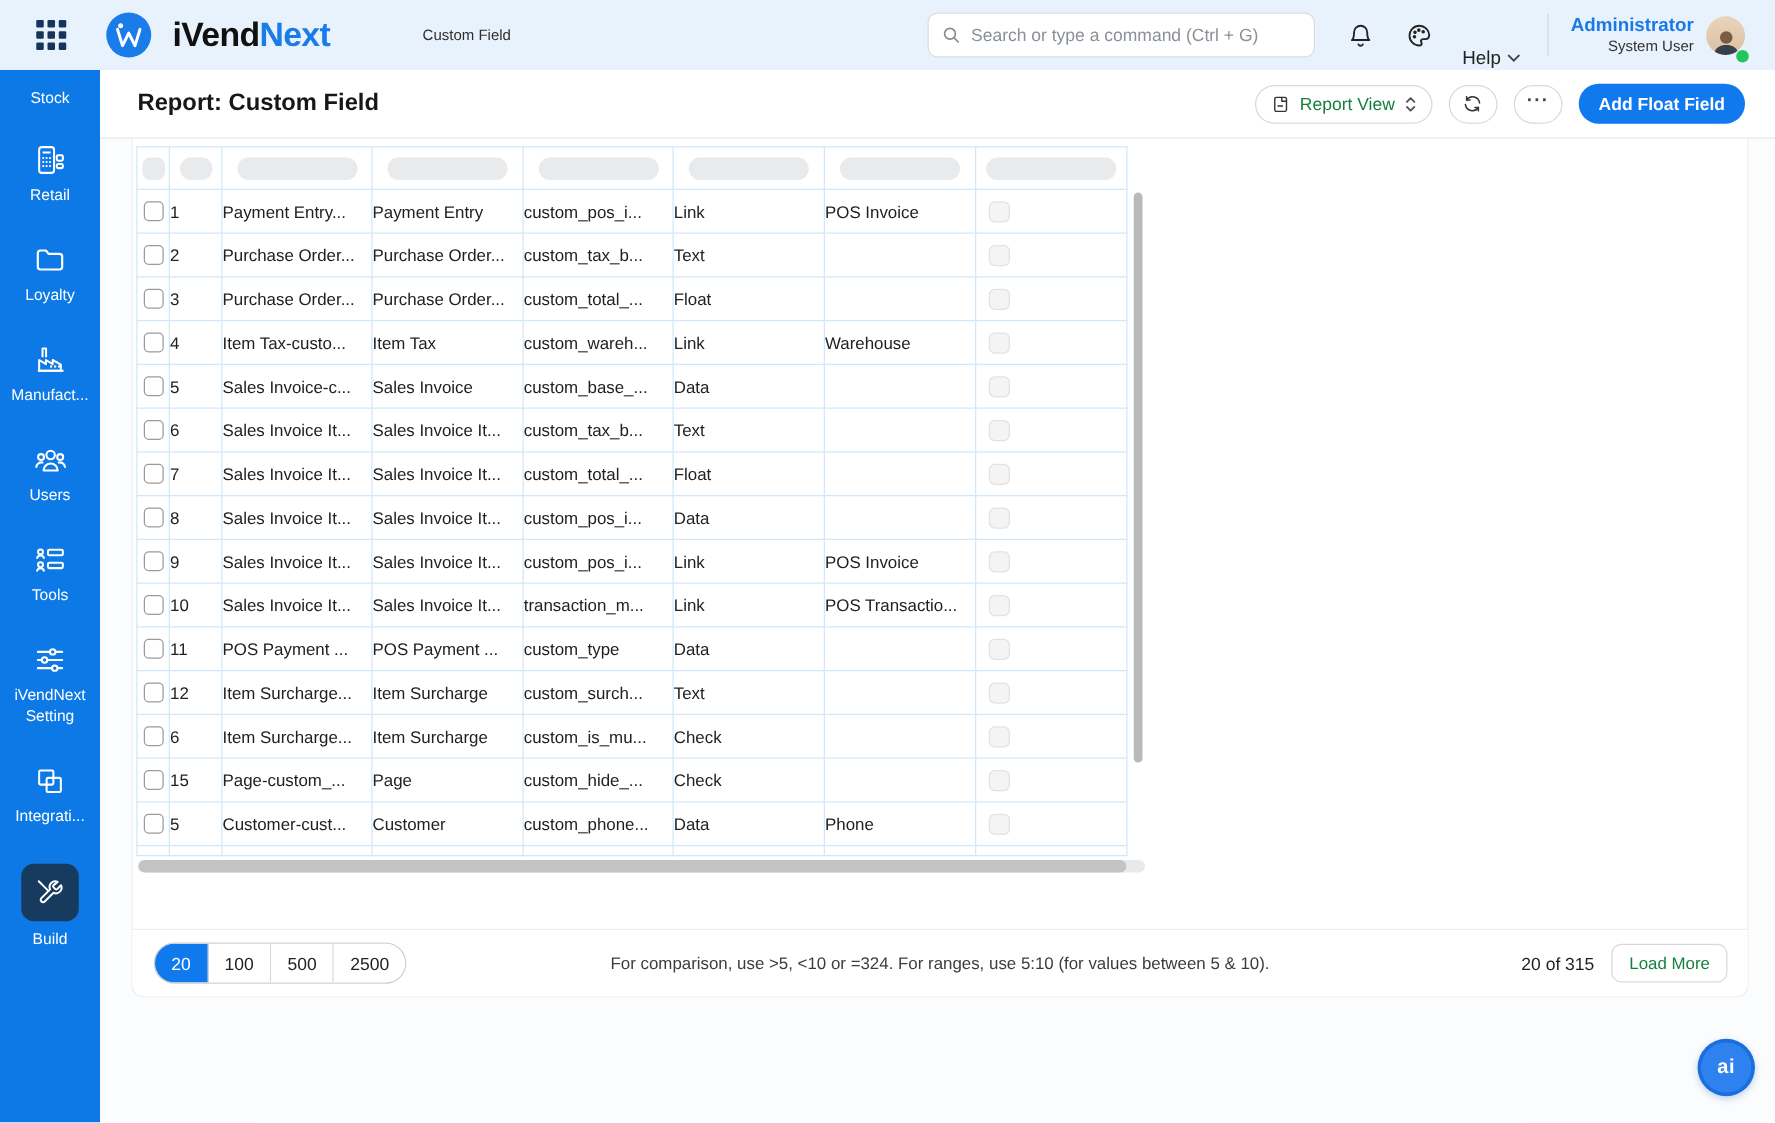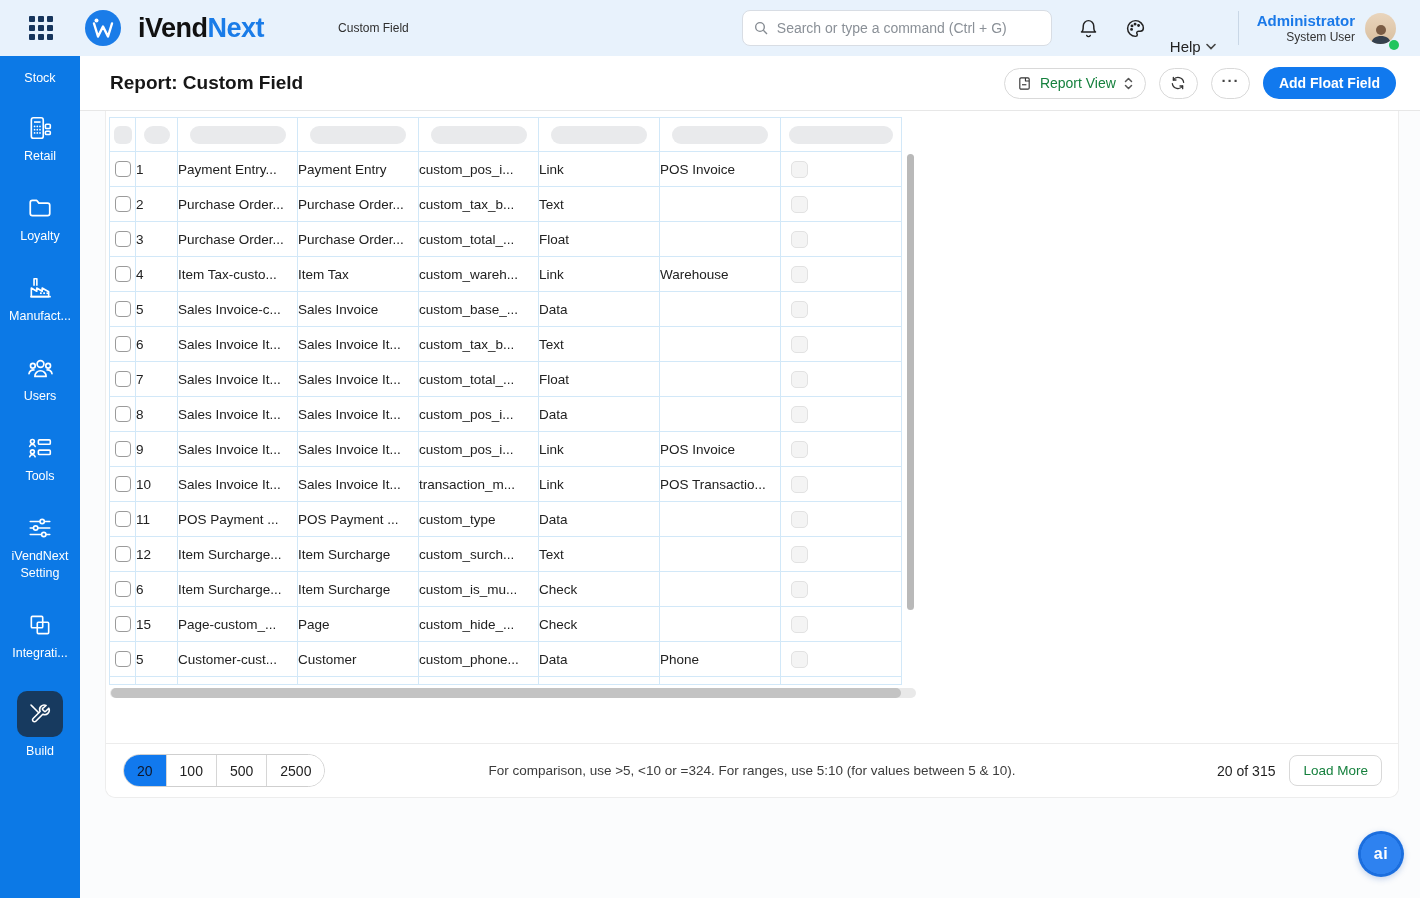--- a/index.html
+++ b/index.html
@@ -74,21 +74,21 @@
   tr.sliver td { height:8px; }
   .vscroll { position:absolute; left:801px; top:43px; width:7px; height:456px; background:#b9b9b9; border-radius:4px; cursor:pointer; }
   .hscroll { margin:3px 0 0 1px; width:806px; height:10px; background:#e9e9e9; border-radius:5px; position:relative; }
   .hscroll .thumb { position:absolute; left:1px; top:0; width:790px; height:10px; background:#c3c3c3; border-radius:5px; cursor:pointer; }
 
   
   .card-footer { position:absolute; left:0; right:0; bottom:0; height:54px; border-top:1px solid #ececec; background:#fff; border-radius:0 0 10px 10px; display:flex; align-items:center; padding:0 16px 0 17px; }
   .page-sizes { display:flex; border:1px solid #cfcfcf; border-radius:17px; overflow:hidden; height:33px; background:#fff; }
   .ps-btn { display:flex; align-items:center; justify-content:center; padding:0 13px; font-size:14px; color:#222; background:#fff; border-right:1px solid #d6d6d6; cursor:pointer; }
   .ps-btn:last-child { border-right:none; }
-  .ps-btn.active { background:#1179ee; color:#0f172a; }
+  .ps-btn.active { background:#1179ee; color:#ffffff; }
   .footer-hint { position:absolute; left:50%; transform:translateX(-50%); font-size:13.5px; color:#3c3c3c; white-space:nowrap; }
   .footer-right { margin-left:auto; display:flex; align-items:center; gap:14px; }
   .count { font-size:14px; color:#1f1f1f; }
   .btn-loadmore { border-radius:8px; height:31px; padding:0 13px; font-size:13.5px; }
 
   
   .ai-fab { position:absolute; right:16px; bottom:21px; width:46px; height:46px; border-radius:50%; background:radial-gradient(circle, #2e82f0 0 61%, #1b6ede 62% 100%); color:#fff; font-weight:700; font-size:16px; display:flex; align-items:center; justify-content:center; cursor:pointer; box-shadow:0 2px 6px rgba(20,80,180,.25); letter-spacing:.5px; }
 
   svg { display:block; }
 </style>

